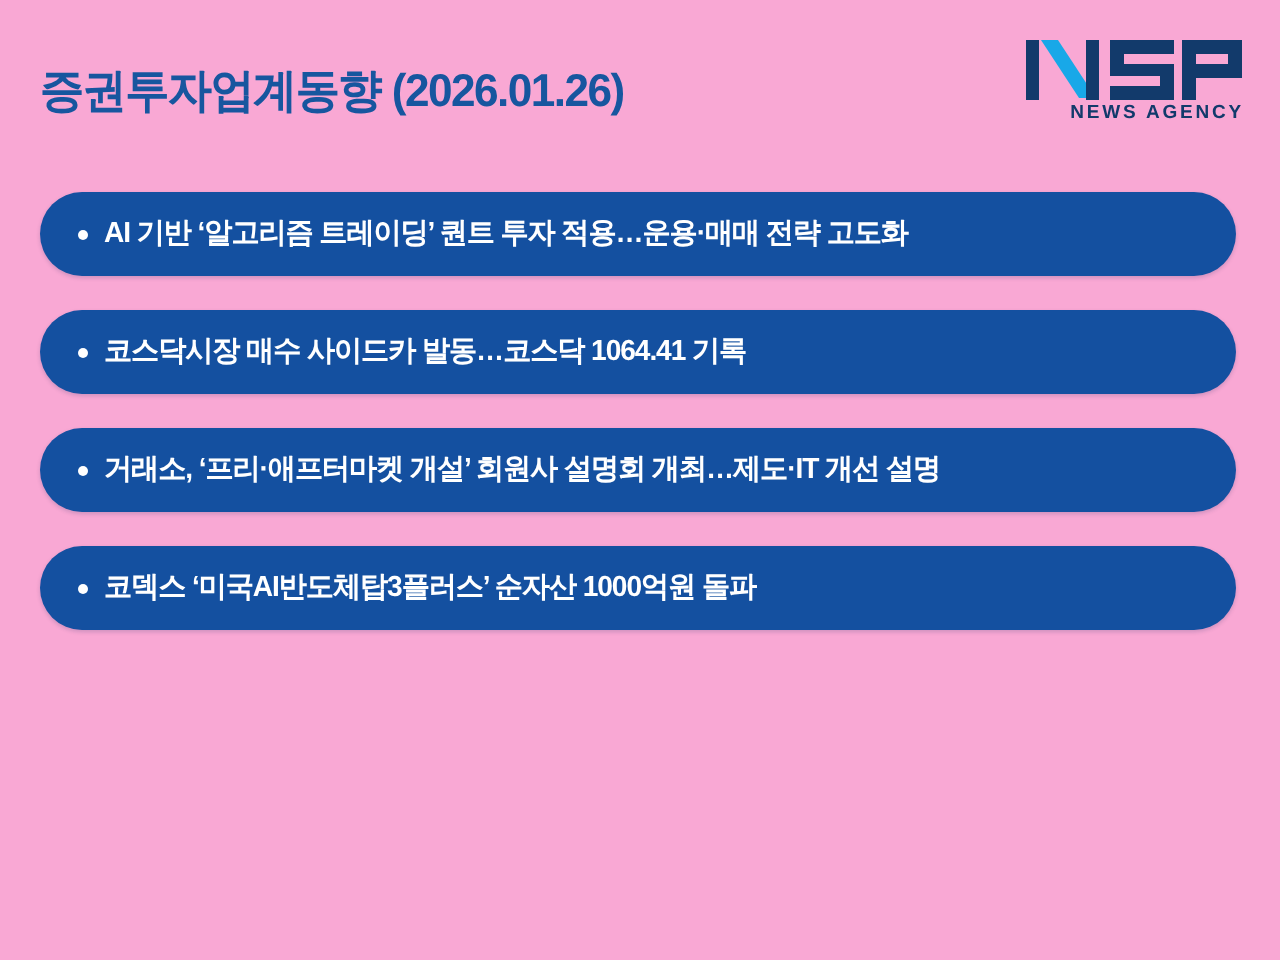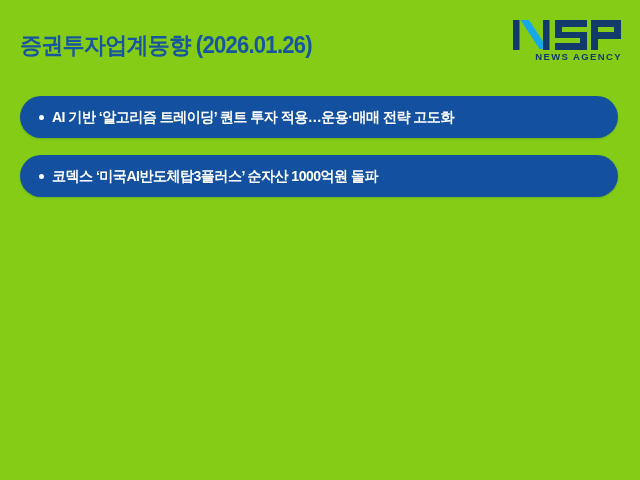--- a/index.html
+++ b/index.html
@@ -11,21 +11,21 @@
     height: 480px;
     background: #e6eff9;
     font-family: "Liberation Sans", "DejaVu Sans", sans-serif;
     overflow: hidden;
     position: relative;
   }
 
   #card {
     position: absolute;
     inset: 0;
-    background: #84cc16;
+    background: #f9a8d4;
   }
 
   
   #header {
     position: absolute;
     left: 0;
     top: 0;
     width: 640px;
     height: 88px;
   }
@@ -143,21 +143,29 @@
   </div>
 
   <div id="news-list">
 
     <div class="news-pill">
       <span class="bullet-icon"></span>
       <span class="news-text">AI 기반 ‘알고리즘 트레이딩’ 퀀트 투자 적용…운용·매매 전략 고도화</span>
     </div>
 
 
+    <div class="news-pill">
+      <span class="bullet-icon"></span>
+      <span class="news-text">코스닥시장 매수 사이드카 발동…코스닥 1064.41 기록</span>
+    </div>
 
+    <div class="news-pill">
+      <span class="bullet-icon"></span>
+      <span class="news-text">거래소, ‘프리·애프터마켓 개설’ 회원사 설명회 개최…제도·IT 개선 설명</span>
+    </div>
 
     <div class="news-pill">
       <span class="bullet-icon"></span>
       <span class="news-text">코덱스 ‘미국AI반도체탑3플러스’ 순자산 1000억원 돌파</span>
     </div>
 
   </div>
 
 </div>
 

